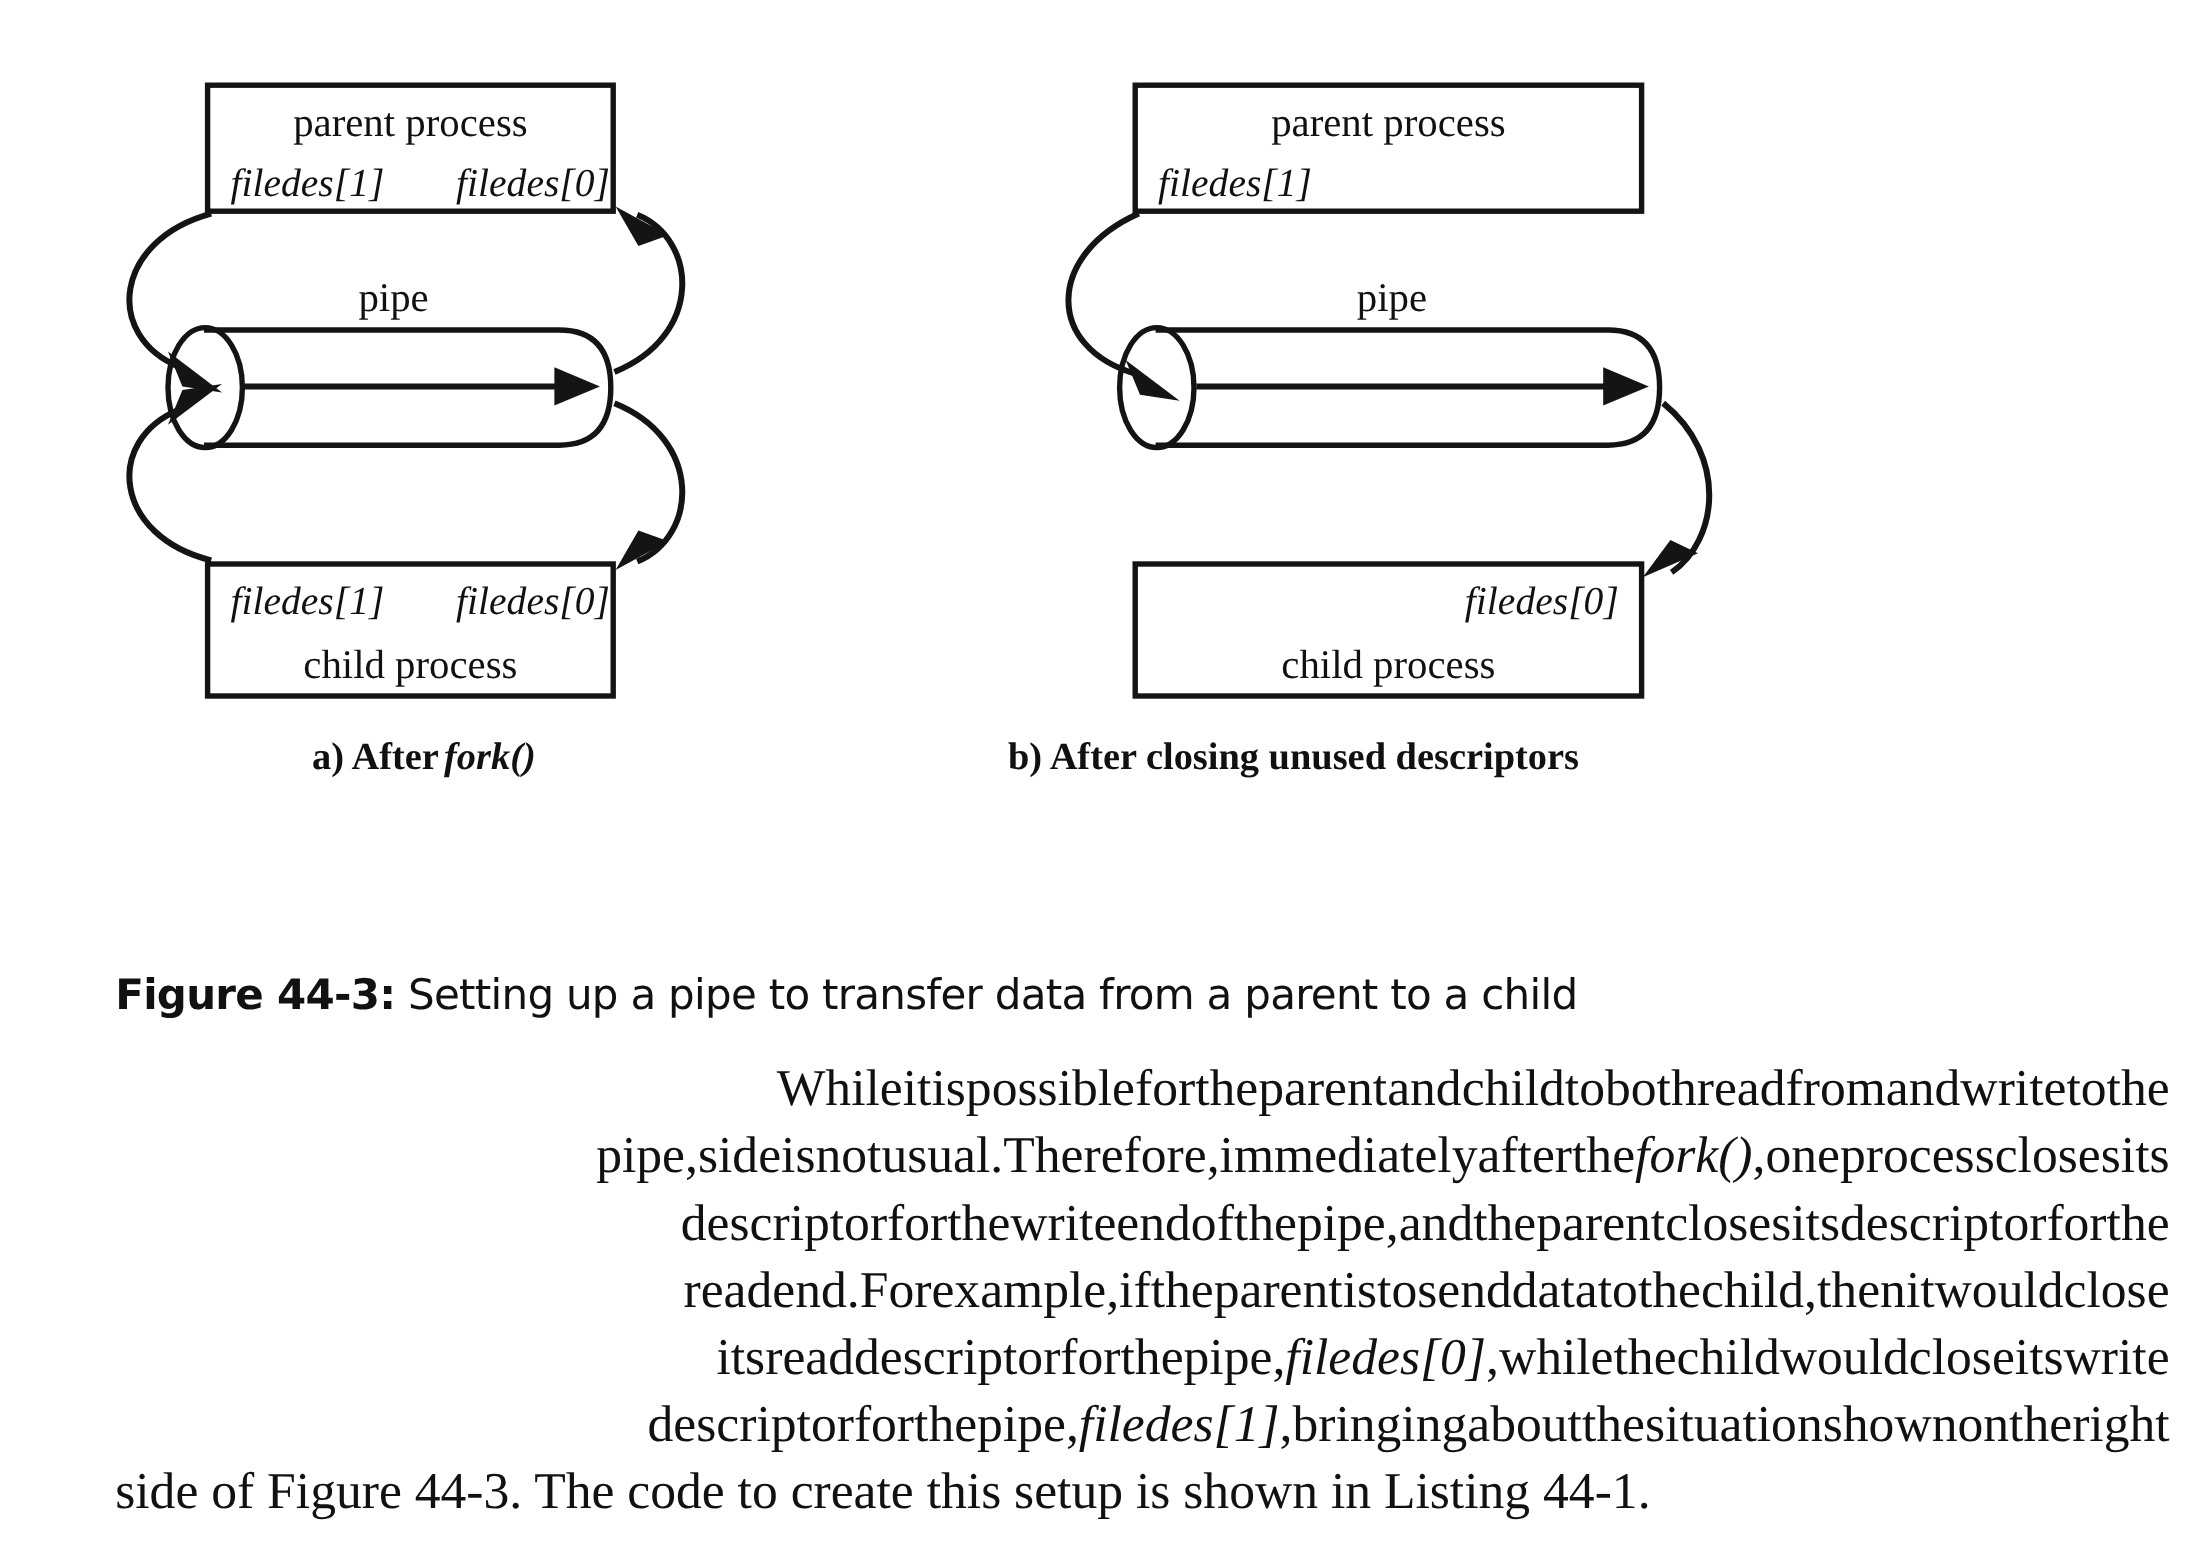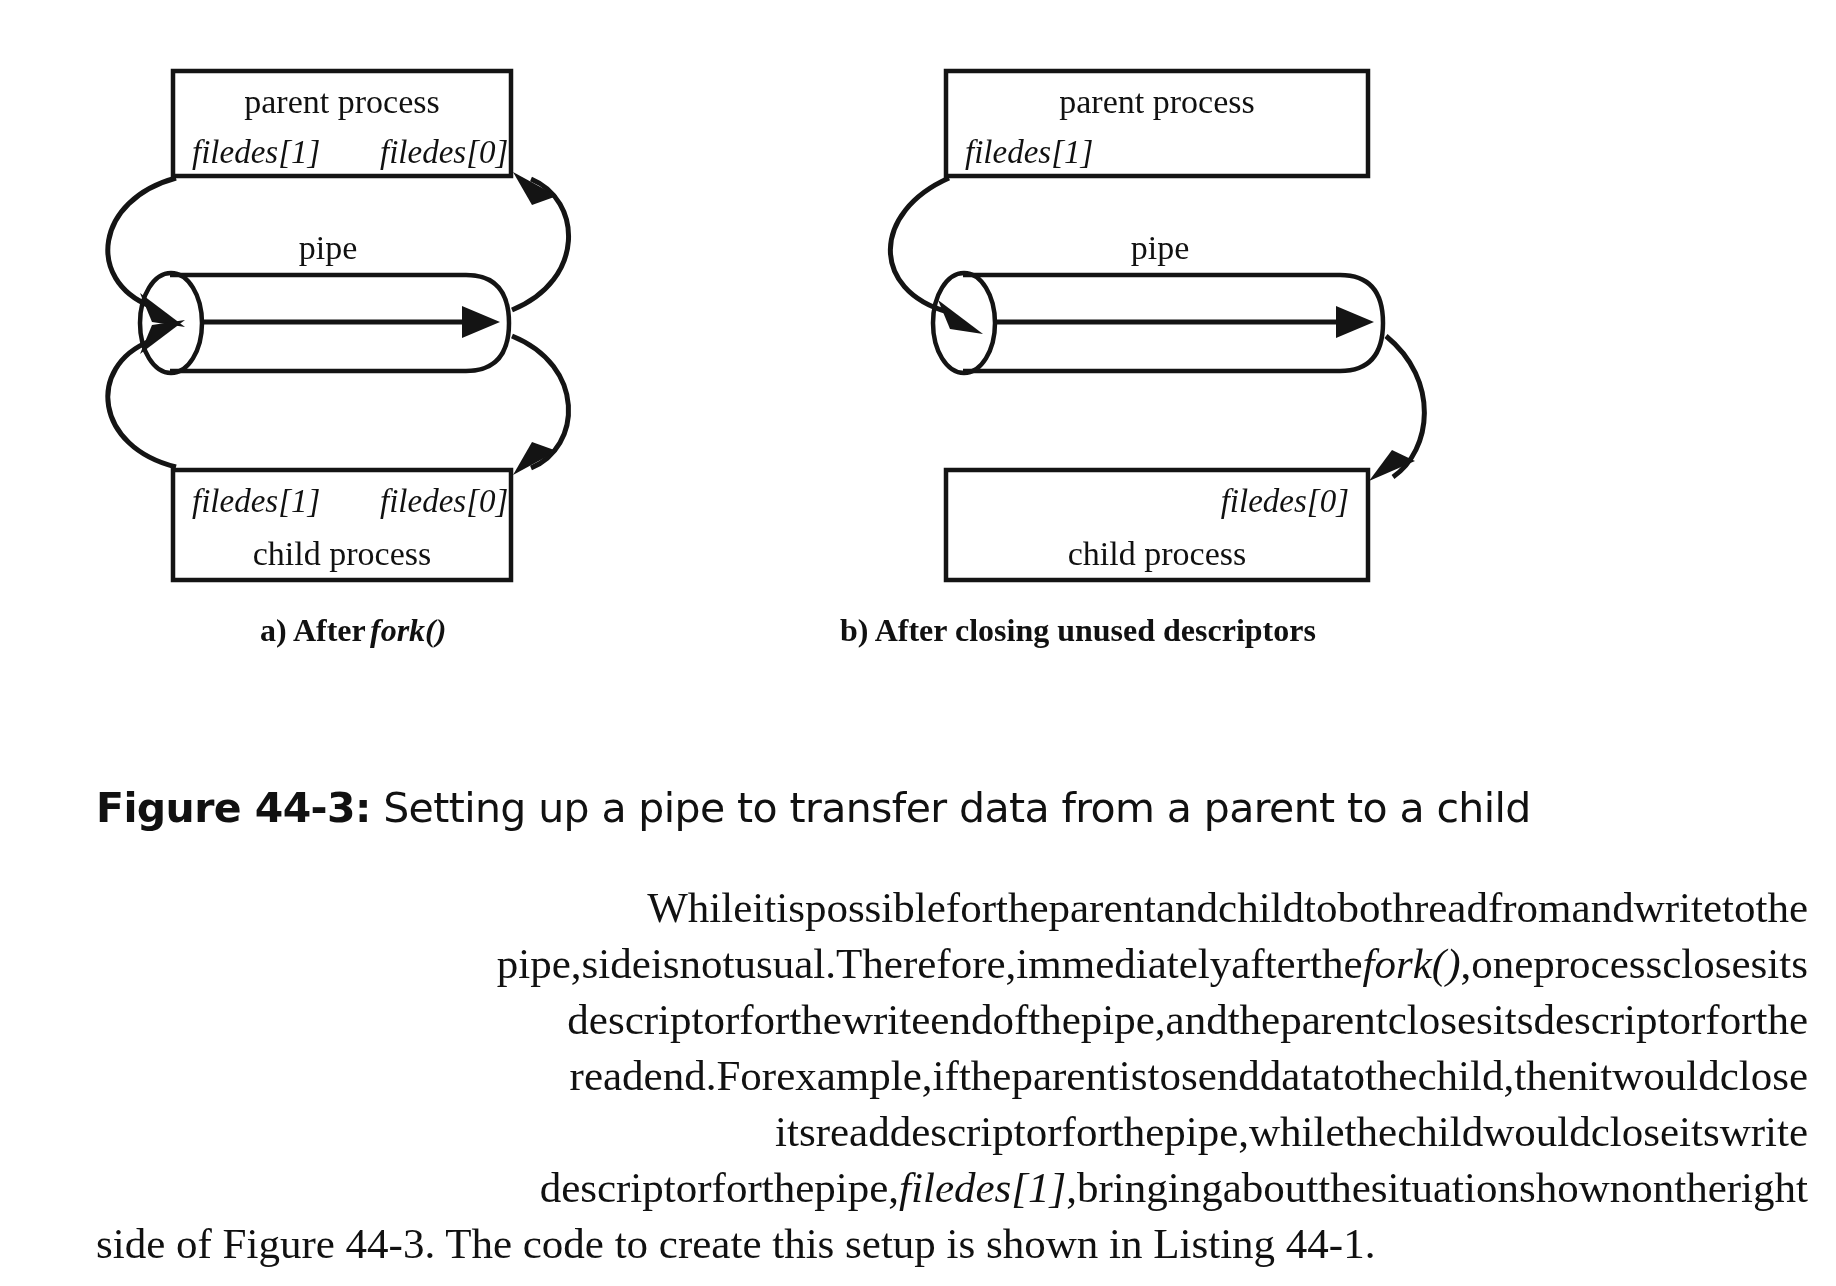--- a/index.html
+++ b/index.html
@@ -73,24 +73,24 @@
   }
   .arrow-head {
     fill: #141414;
     stroke: none;
   }
 
   
   #figure-caption {
     position: absolute;
     left: 96px;
-    top: 786px;
+    top: 808px;
     width: 1700px;
     font-family: "DejaVu Sans", sans-serif;
-    font-size: 41px;
+    font-size: 35px;
     line-height: 44px;
     color: #111111;
     letter-spacing: -0.6px;
   }
   #figure-caption .fig-label {
     font-weight: bold;
   }
 
   
   #body-paragraph {
@@ -266,20 +266,21 @@
         <span><span>would</span></span>
         <span><span>close</span></span>
       </span>
       <span class="line justify">
         <span><span>its</span></span>
         <span><span>read</span></span>
         <span><span>descriptor</span></span>
         <span><span>for</span></span>
         <span><span>the</span></span>
         <span><span>pipe,</span></span>
+        <span><i>filedes[0]</i><span>,</span></span>
         <span><span>while</span></span>
         <span><span>the</span></span>
         <span><span>child</span></span>
         <span><span>would</span></span>
         <span><span>close</span></span>
         <span><span>its</span></span>
         <span><span>write</span></span>
       </span>
       <span class="line justify">
         <span><span>descriptor</span></span>

